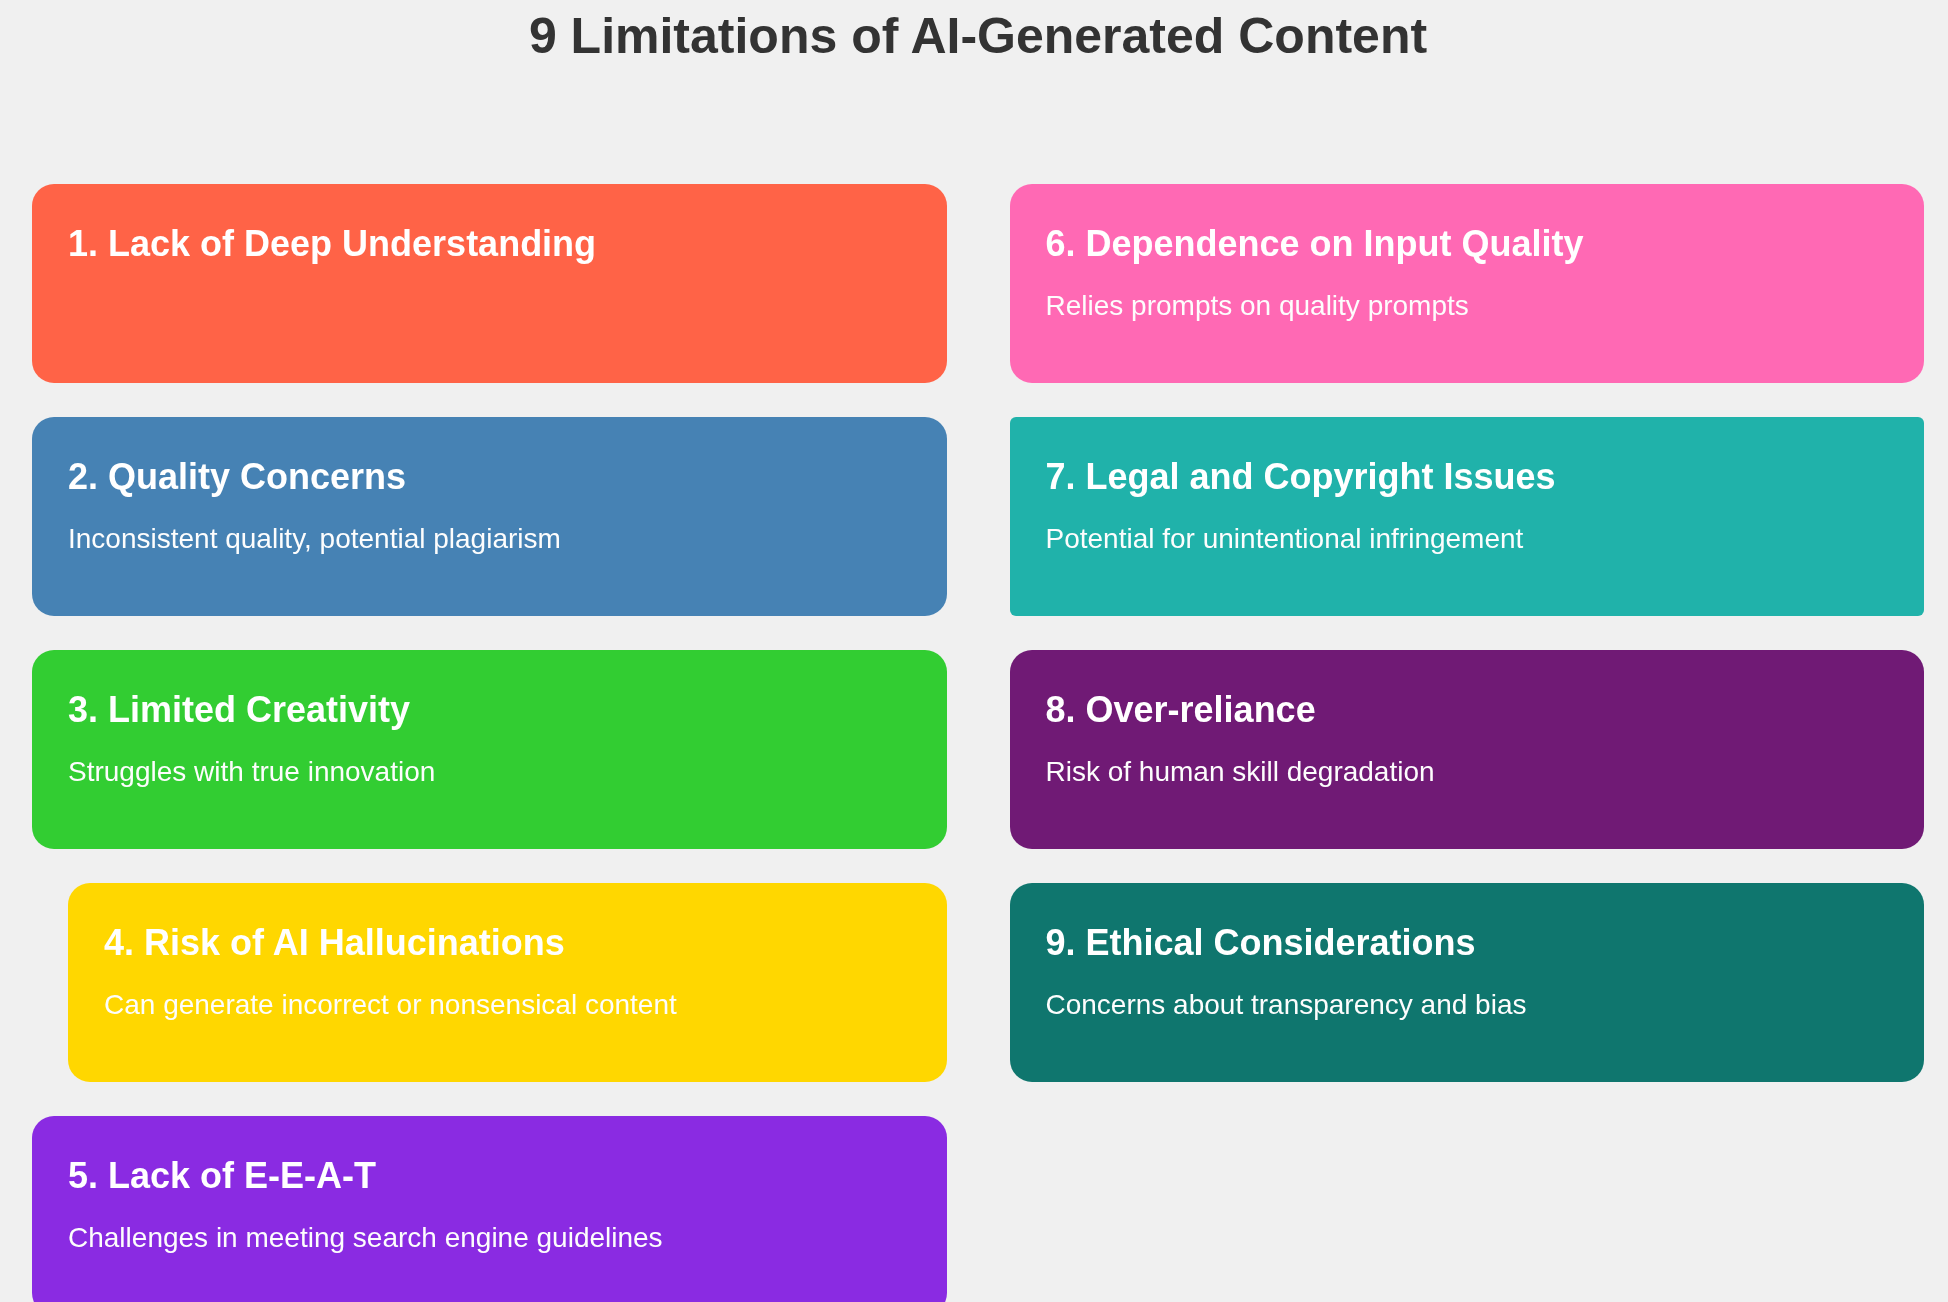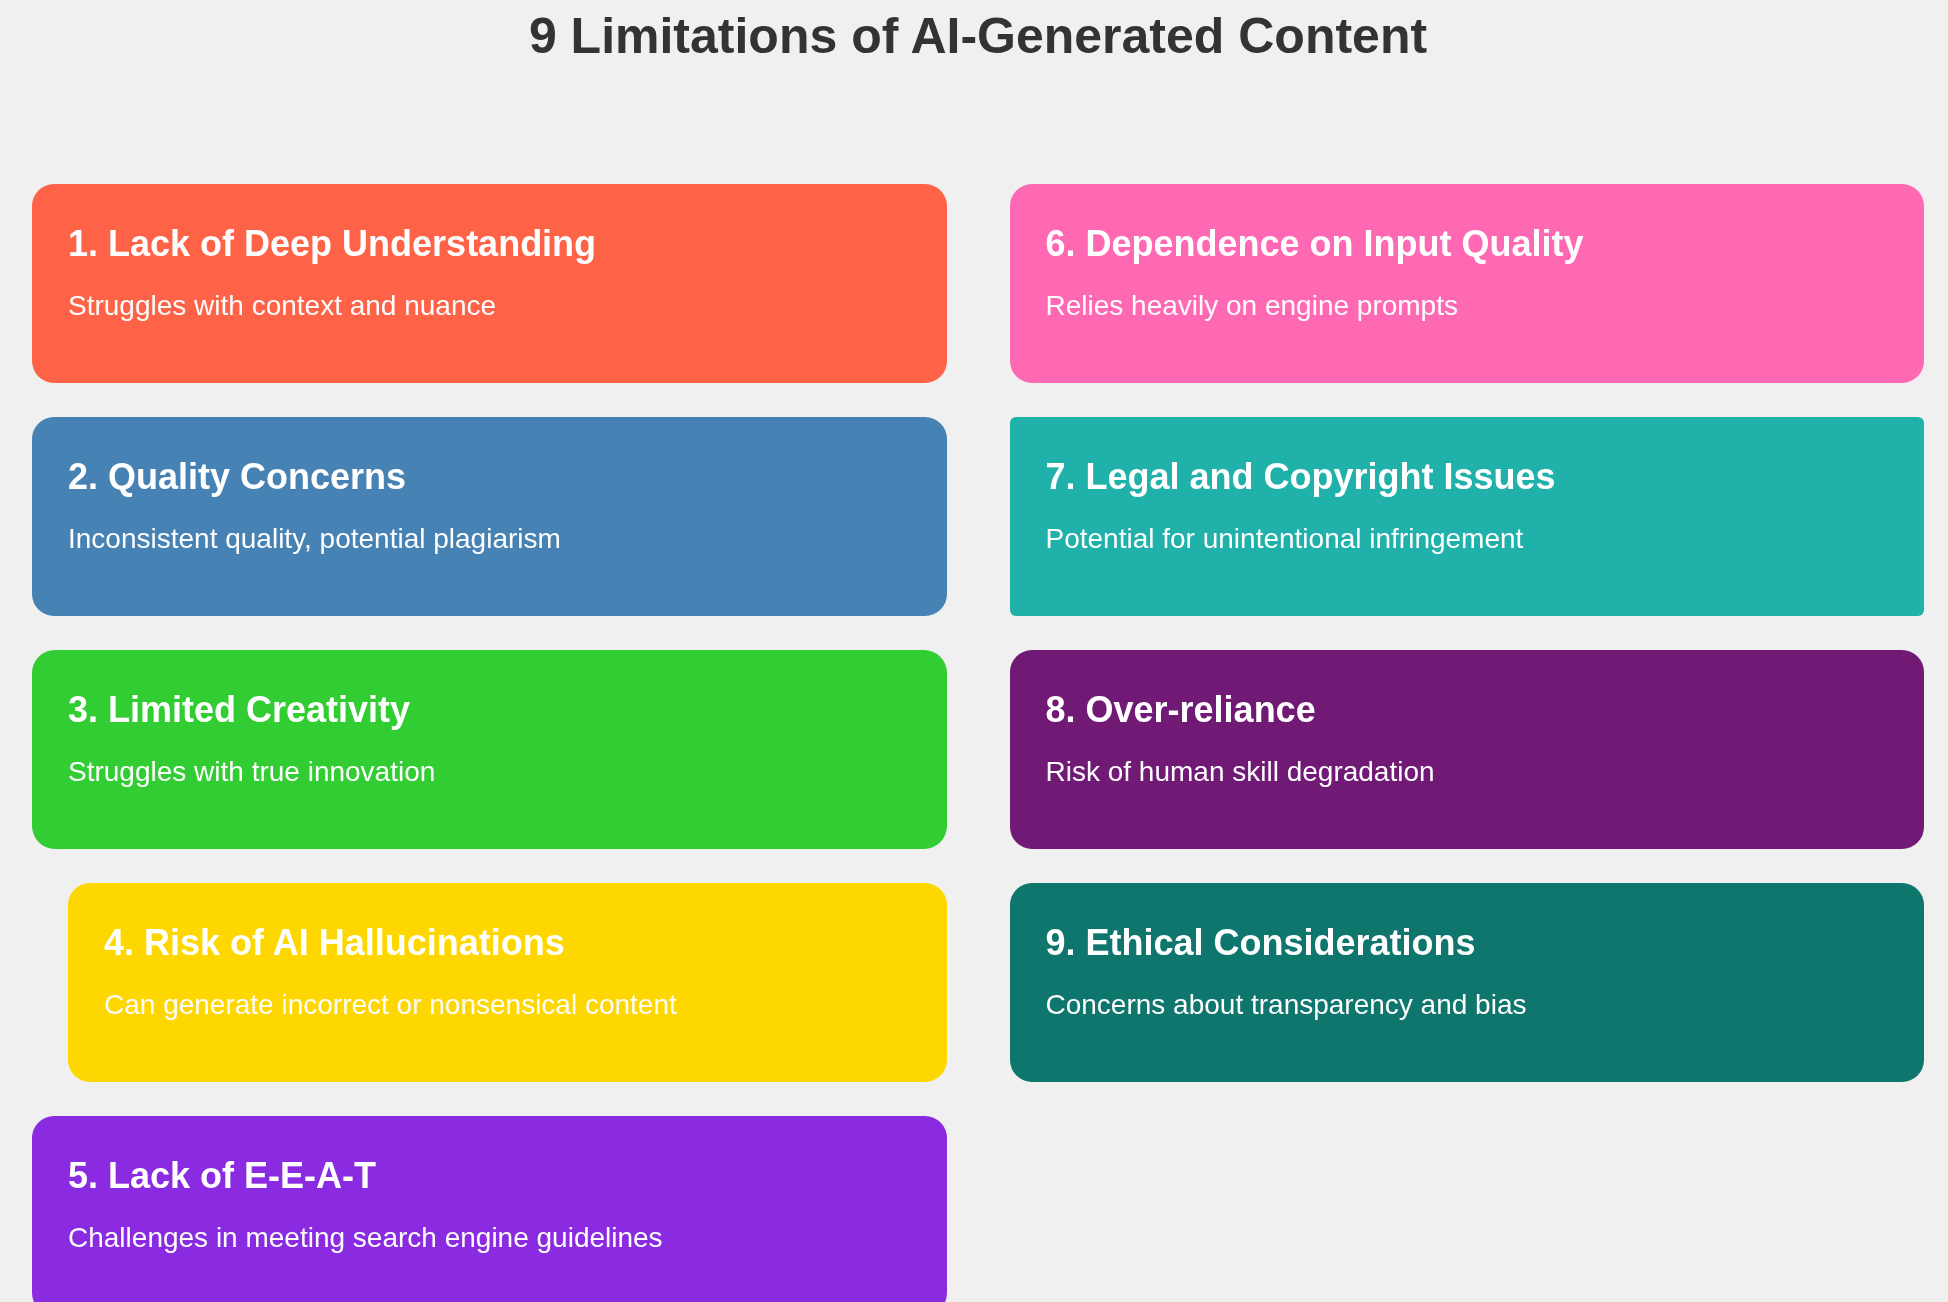--- a/index.html
+++ b/index.html
@@ -60,50 +60,49 @@
 <body style="background: rgb(240, 240, 240);">
 
 <h1 class="page-title" style="color: rgb(51, 51, 51);">9 Limitations of AI-Generated Content</h1>
 
 <div class="cards-grid">
 
   <div class="col">
 
     <section class="card" style="background: rgb(255, 99, 71);">
       <h2>1. Lack of Deep Understanding</h2>
-      <p>Struggles with context and nuance</p>
     </section>
 
     <section class="card" style="background: rgb(70, 130, 180);">
       <h2>2. Quality Concerns</h2>
       <p>Inconsistent quality, potential plagiarism</p>
     </section>
 
-    <section class="card" style="background: rgb(50, 205, 50); border-radius: 23px;">
+    <section class="card" style="background: rgb(50, 205, 50);">
       <h2>3. Limited Creativity</h2>
       <p>Struggles with true innovation</p>
     </section>
 
     <section class="card" style="background: rgb(255, 215, 0); margin-left: 36px;">
       <h2>4. Risk of AI Hallucinations</h2>
       <p>Can generate incorrect or nonsensical content</p>
     </section>
 
     <section class="card" style="background: rgb(138, 43, 226);">
       <h2>5. Lack of E-E-A-T</h2>
       <p>Challenges in meeting search engine guidelines</p>
     </section>
 
   </div>
 
   <div class="col">
 
     <section class="card" style="background: rgb(255, 105, 180);">
       <h2>6. Dependence on Input Quality</h2>
-      <p>Relies heavily on engine prompts</p>
+      <p>Relies prompts on quality prompts</p>
     </section>
 
     <section class="card" style="background: rgb(32, 178, 170); border-radius: 6px;">
       <h2>7. Legal and Copyright Issues</h2>
       <p>Potential for unintentional infringement</p>
     </section>
 
     <section class="card" style="background: #701a75;">
       <h2>8. Over-reliance</h2>
       <p>Risk of human skill degradation</p>

